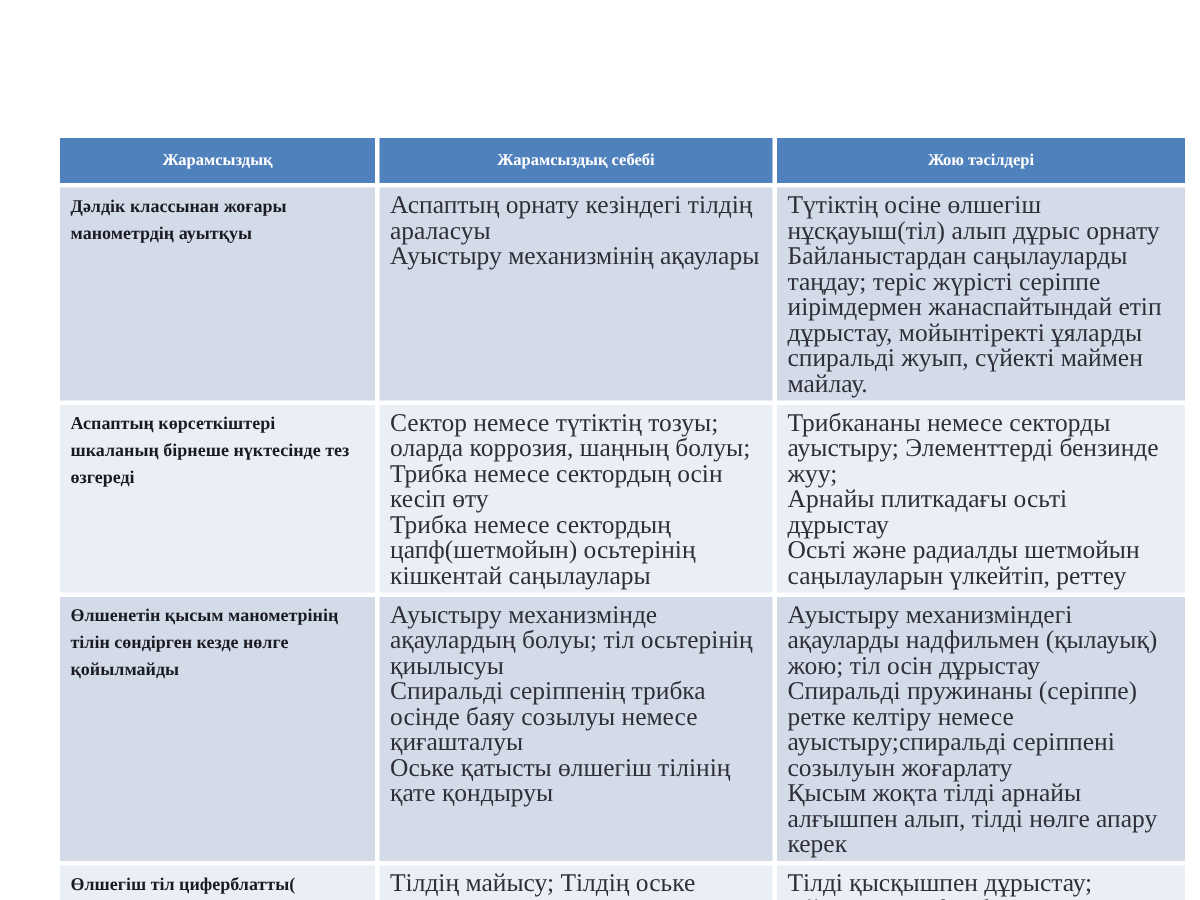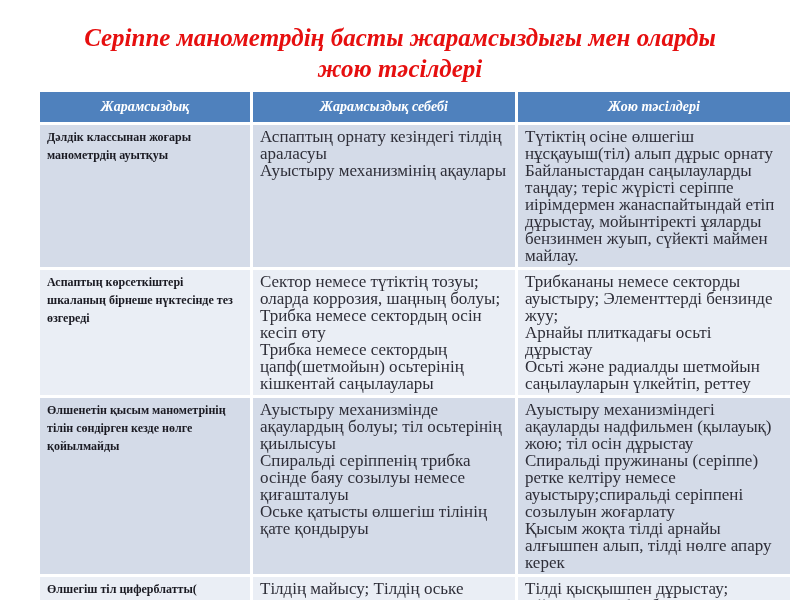--- a/index.html
+++ b/index.html
@@ -48,25 +48,24 @@
   th, td {
     vertical-align: top;
     white-space: pre-line;
     overflow: hidden;
   }
   thead tr { height: 30px; }
   th {
     background: #4f81bd;
     color: #ffffff;
     font-weight: bold;
-    font-size: 14px;
+    font-size: 11px;
     text-align: center;
     vertical-align: middle;
     padding: 2px 4px;
-    font-style: italic;
   }
   td {
     font-size: 17px;
     line-height: 17px;
     color: #2e2e38;
     padding: 3px 7px 3px 7px;
   }
   td.fault {
     font-weight: bold;
     font-size: 12px;
@@ -78,43 +77,41 @@
   tbody tr.r1 { height: 102px; }
   tbody tr.r2 { height: 83px;  }
   tbody tr.r3 { height: 171px; }
   tbody tr.r4 { height: 77px; margin-top: 28px;  }
 </style>
 </head>
 <body>
 
 <div class="slide">
 
-  <h1 class="title">Серіппе манометрдің басты жарамсыздығы мен оларды
-жою тәсілдері</h1>
 
   <table class="fault-table">
     <colgroup>
       <col class="c1">
         <col class="c2">
         <col class="c3">
     </colgroup>
     <thead>
       <tr>
         <th>Жарамсыздық</th>
         <th>Жарамсыздық себебі</th>
         <th>Жою тәсілдері</th>
       </tr>
     </thead>
     <tbody>
       <tr class="r1">
         <td class="fault">Дәлдік классынан жоғары манометрдің ауытқуы</td>
         <td class="cause">Аспаптың орнату кезіндегі тілдің араласуы
 Ауыстыру механизмінің ақаулары</td>
         <td class="remedy">Түтіктің осіне өлшегіш нұсқауыш(тіл) алып дұрыс орнату
-Байланыстардан саңылауларды таңдау; теріс жүрісті серіппе иірімдермен жанаспайтындай етіп дұрыстау, мойынтіректі ұяларды бензинмен жуып, сүйекті маймен майлау.</td>
+Байланыстардан саңылауларды таңдау; теріс жүрісті серіппе иірімдермен жанаспайтындай етіп дұрыстау, мойынтіректі ұяларды спиральді жуып, сүйекті маймен майлау.</td>
       </tr>
       <tr class="r2">
         <td class="fault">Аспаптың көрсеткіштері шкаланың бірнеше нүктесінде тез өзгереді</td>
         <td class="cause">Сектор немесе түтіктің тозуы; оларда коррозия, шаңның болуы; Трибка  немесе сектордың осін кесіп өту
 Трибка немесе сектордың  цапф(шетмойын) осьтерінің кішкентай саңылаулары</td>
         <td class="remedy">Трибкананы немесе секторды ауыстыру; Элементтерді бензинде жуу;
 Арнайы плиткадағы осьті дұрыстау
 Осьті және радиалды шетмойын саңылауларын үлкейтіп, реттеу</td>
       </tr>
       <tr class="r3">

